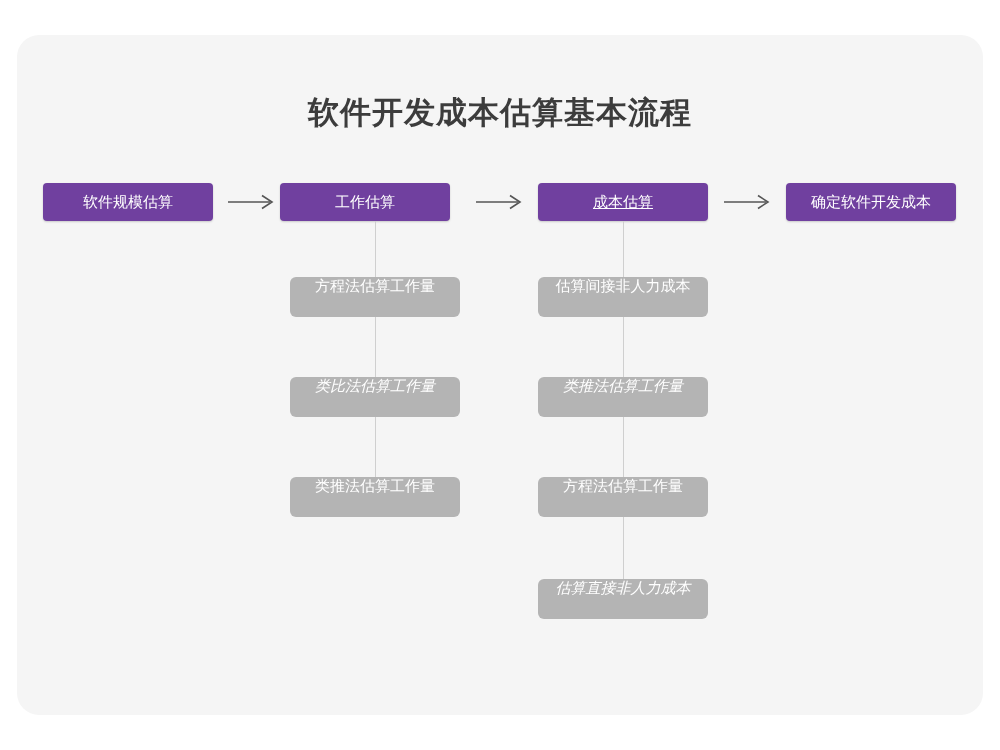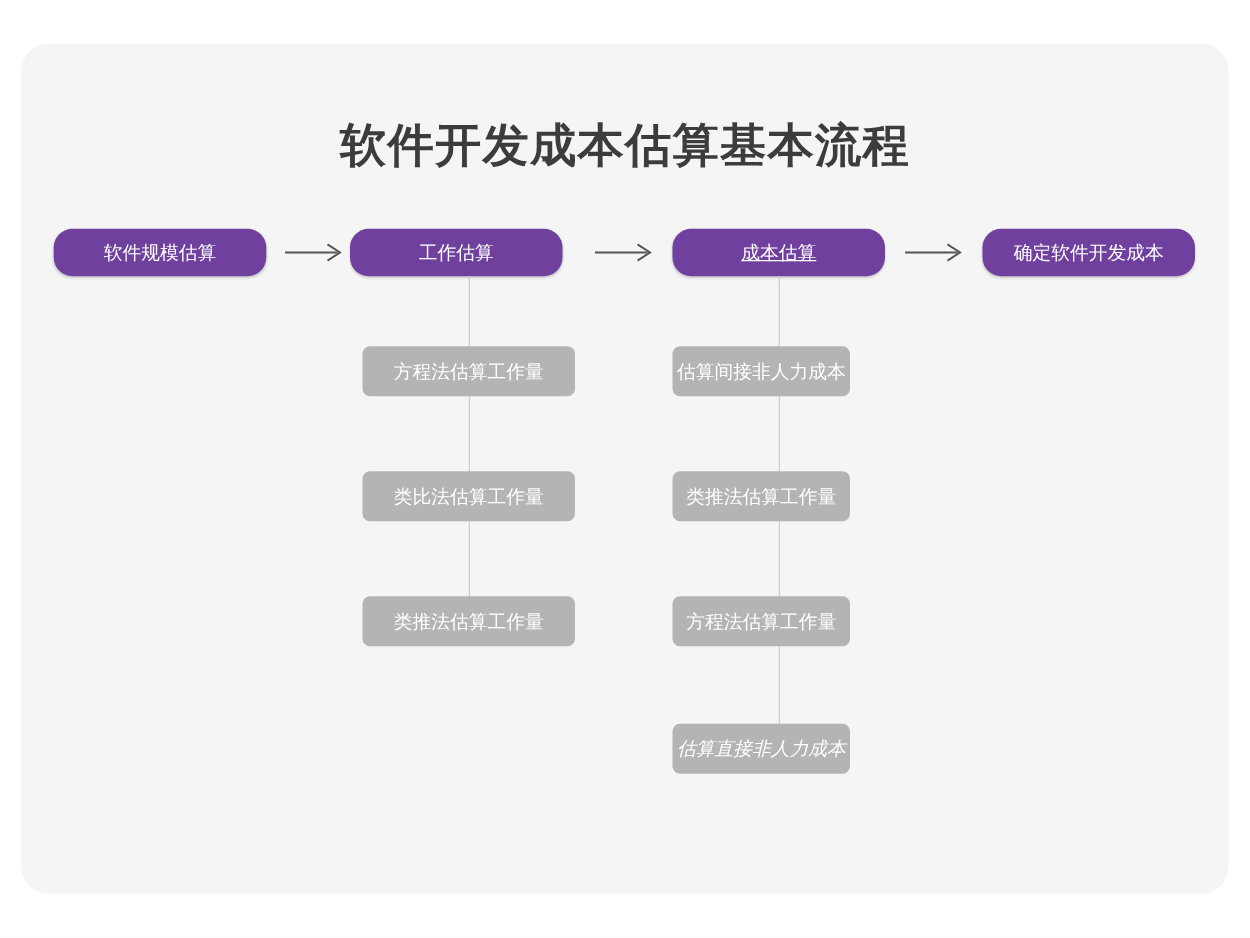--- a/index.html
+++ b/index.html
@@ -26,34 +26,34 @@
     height: 680px;
     background: #f5f5f5;
     border-radius: 22px;
   }
   .title {
     position: absolute;
     left: 0;
     top: 92px;
     width: 1000px;
     text-align: center;
-    font-size: 37px;
+    font-size: 31px;
     font-weight: 700;
     color: #3c3c3c;
     letter-spacing: 1px;
     white-space: nowrap;
   }
   
   .pnode {
     position: absolute;
     top: 183px;
     width: 170px;
     height: 38px;
     background: #70409f;
-    border-radius: 15px;
+    border-radius: 4px;
     color: #ffffff;
     font-size: 15px;
     display: flex;
     align-items: center;
     justify-content: center;
     box-shadow: 0 1px 2px rgba(0,0,0,0.18);
     white-space: nowrap;
   }
   .pnode.c0 { left: 43px; }
   .pnode.c1 { left: 280px; }
@@ -82,28 +82,27 @@
 
   
   .gnode {
     position: absolute;
     height: 40px;
     background: #b4b4b4;
     border-radius: 6px;
     color: #ffffff;
     font-size: 15px;
     display: flex;
-    align-items: center;
     justify-content: center;
     white-space: nowrap;
   }
   .col1 .gnode { left: 290px; width: 170px; }
-  .col2 .gnode { left: 538px; width: 142px; }
+  .col2 .gnode { left: 538px; width: 170px; }
   .gnode.r0 { top: 277px; }
-  .gnode.r1 { top: 377px; }
+  .gnode.r1 { top: 377px; font-style: italic; }
   .gnode.r2 { top: 477px; }
   .gnode.r3 { top: 579px; font-style: italic; }
 </style>
 </head>
 <body>
 
 <div id="canvas">
 
   <div class="card"></div>
 

